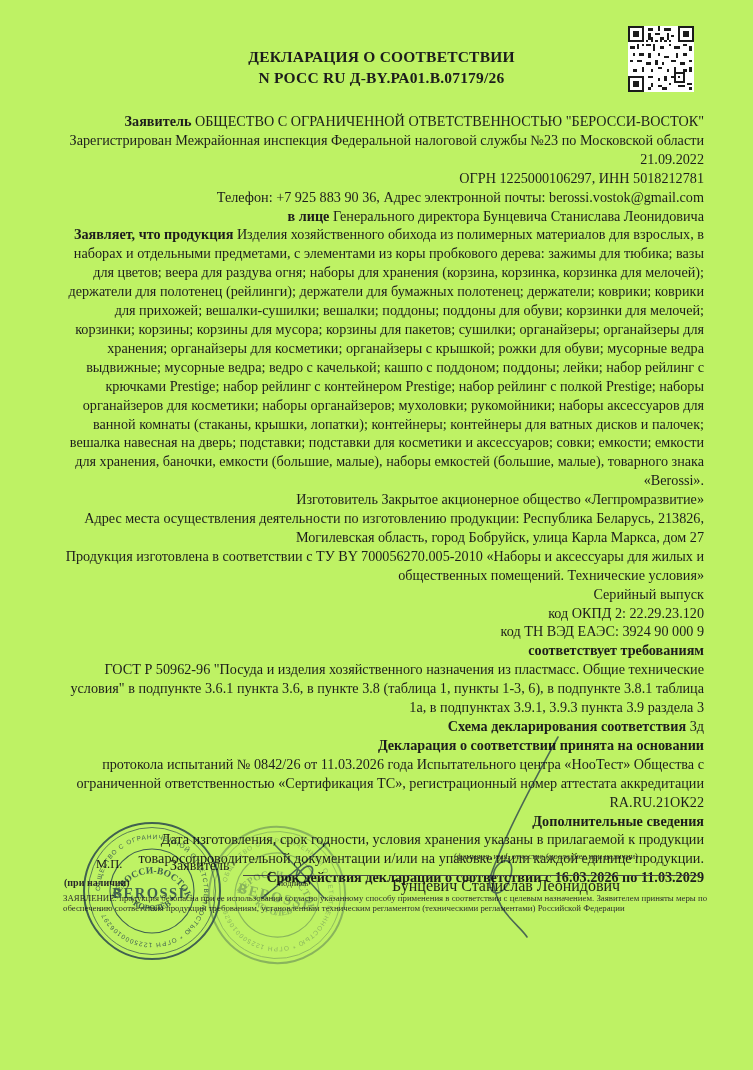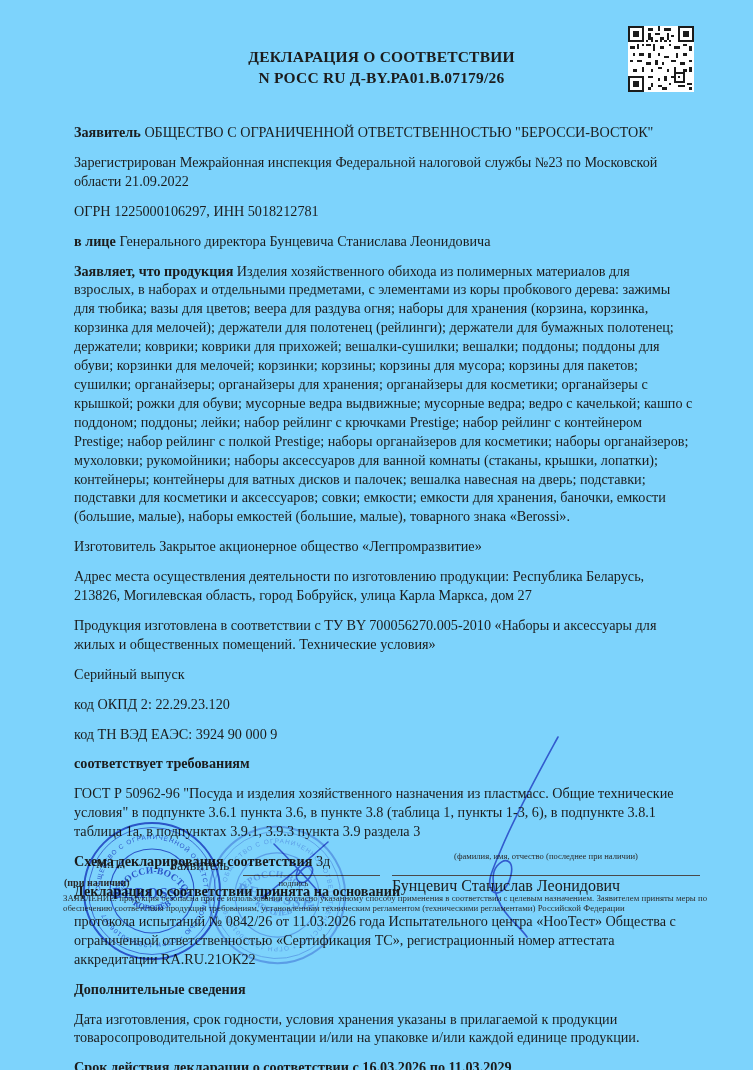--- a/index.html
+++ b/index.html
@@ -1,30 +1,30 @@
 <!DOCTYPE html>
 <html><head>
 <meta charset="utf-8">
 <style>
   html,body{margin:0;padding:0;background:#e8e8e8;}
   .page{
-    position:relative;width:753px;height:1070px;background:#7dd3fc;
+    position:relative;width:753px;height:1070px;background:#bef264;
     font-family:"Liberation Serif","DejaVu Serif",serif;color:#1c1c1c;
     overflow:hidden;margin:0 auto;
   }
   .doc-header{
     position:absolute;top:46px;left:63px;width:637px;text-align:center;
     font-weight:bold;font-size:15.5px;line-height:21px;letter-spacing:.2px;
   }
   .qr{position:absolute;top:26px;left:627px;width:68px;height:66px;}
   .doc-body{
     position:absolute;top:112px;left:63px;width:641px;
     font-size:14.2px;line-height:18.9px;text-align:left;
   }
-  .doc-body p{margin:11px;padding:0;}
+  .doc-body p{margin:0;padding:0;text-align:right;}
   .mp-label{position:absolute;top:857px;left:96px;font-size:12.5px;}
   .mp-sub{position:absolute;top:877px;left:64px;font-size:10px;color:#2a2a2a;font-weight:bold;}
   .applicant-label{position:absolute;top:858px;left:170px;font-size:14px;}
   .sig-line{position:absolute;border-top:1.2px solid #4a4a4a;height:0;}
   .line-left{top:875px;left:243px;width:137px;}
   .line-right{top:875px;left:392px;width:308px;}
   .cap{position:absolute;font-size:8.6px;color:#2a2a2a;text-align:center;}
   .cap-left{top:878px;left:225px;width:137px;}
   .cap-right{top:851px;left:392px;width:308px;}
   .signee-name{position:absolute;top:853px;left:392px;width:308px;font-size:16px;margin-top:24px;}
@@ -57,20 +57,21 @@
 
   <div class="doc-header">
     <div>ДЕКЛАРАЦИЯ О СООТВЕТСТВИИ</div>
     <div>N РОСС RU Д-BY.РА01.B.07179/26</div>
   </div>
 
   <div class="doc-body" id="doc-body">
       <p><b>Заявитель</b><span> ОБЩЕСТВО С ОГРАНИЧЕННОЙ ОТВЕТСТВЕННОСТЬЮ "БЕРОССИ-ВОСТОК"</span></p>
       <p><span>Зарегистрирован Межрайонная инспекция Федеральной налоговой службы №23 по Московской области 21.09.2022</span></p>
       <p><span>ОГРН 1225000106297, ИНН 5018212781</span></p>
+      <p><span>Телефон: +7 925 883 90 36, Адрес электронной почты: berossi.vostok@gmail.com</span></p>
       <p><b>в лице</b><span> Генерального директора Бунцевича Станислава Леонидовича</span></p>
       <p><b>Заявляет, что продукция</b><span> Изделия хозяйственного обихода из полимерных материалов для взрослых, в наборах и отдельными предметами, с элементами из коры пробкового дерева: зажимы для тюбика; вазы для цветов; веера для раздува огня; наборы для хранения (корзина, корзинка, корзинка для мелочей); держатели для полотенец (рейлинги); держатели для бумажных полотенец; держатели; коврики; коврики для прихожей; вешалки-сушилки; вешалки; поддоны; поддоны для обуви; корзинки для мелочей; корзинки; корзины; корзины для мусора; корзины для пакетов; сушилки; органайзеры; органайзеры для хранения; органайзеры для косметики; органайзеры с крышкой; рожки для обуви; мусорные ведра выдвижные; мусорные ведра; ведро с качелькой; кашпо с поддоном; поддоны; лейки; набор рейлинг с крючками Prestige; набор рейлинг с контейнером Prestige; набор рейлинг с полкой Prestige; наборы органайзеров для косметики; наборы органайзеров; мухоловки; рукомойники; наборы аксессуаров для ванной комнаты (стаканы, крышки, лопатки); контейнеры; контейнеры для ватных дисков и палочек; вешалка навесная на дверь; подставки; подставки для косметики и аксессуаров; совки; емкости; емкости для хранения, баночки, емкости (большие, малые), наборы емкостей (большие, малые), товарного знака «Berossi».</span></p>
       <p><span>Изготовитель Закрытое акционерное общество «Легпромразвитие»</span></p>
       <p><span>Адрес места осуществления деятельности по изготовлению продукции: Республика Беларусь, 213826, Могилевская область, город Бобруйск, улица Карла Маркса, дом 27</span></p>
       <p><span>Продукция изготовлена в соответствии с ТУ BY 700056270.005-2010 «Наборы и аксессуары для жилых и общественных помещений. Технические условия»</span></p>
       <p><span>Серийный выпуск</span></p>
       <p><span>код ОКПД 2: 22.29.23.120</span></p>
       <p><span>код ТН ВЭД ЕАЭС: 3924 90 000 9</span></p>
       <p><b>соответствует требованиям</b></p>
       <p><span>ГОСТ Р 50962-96 "Посуда и изделия хозяйственного назначения из пластмасс. Общие технические условия" в подпункте 3.6.1 пункта 3.6, в пункте 3.8 (таблица 1, пункты 1-3, 6), в подпункте 3.8.1 таблица 1а, в подпунктах 3.9.1, 3.9.3 пункта 3.9 раздела 3</span></p>

